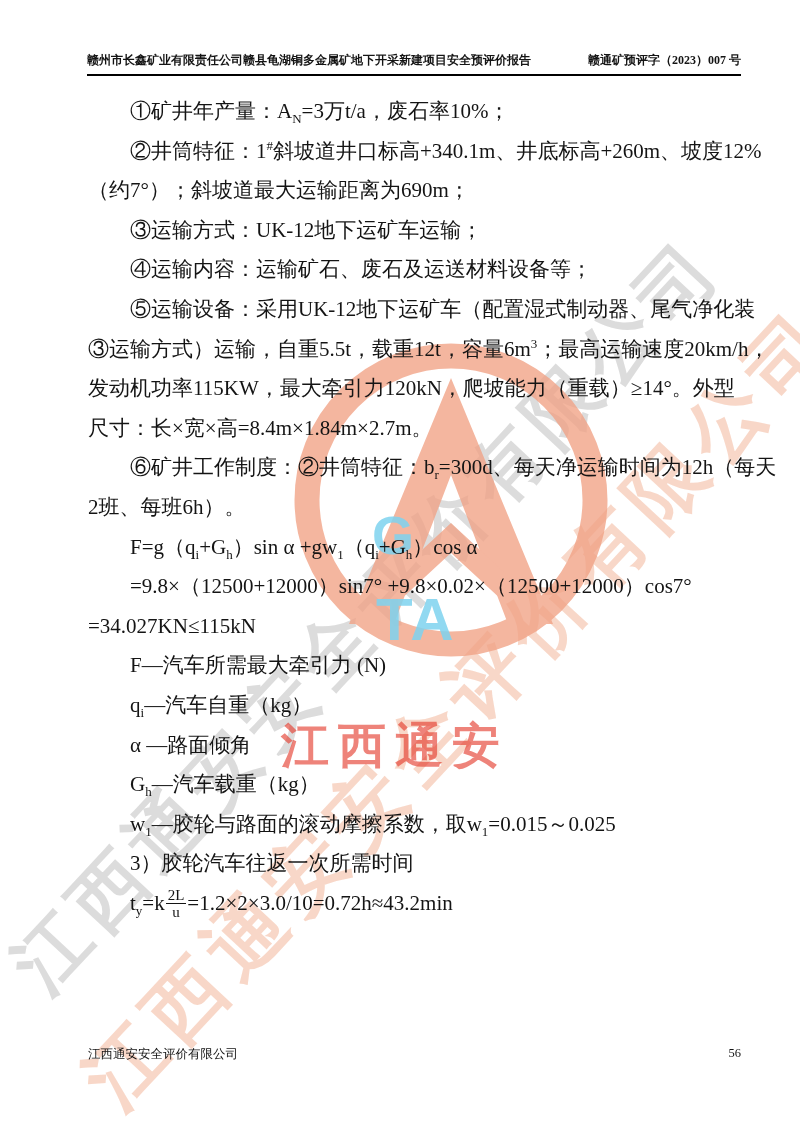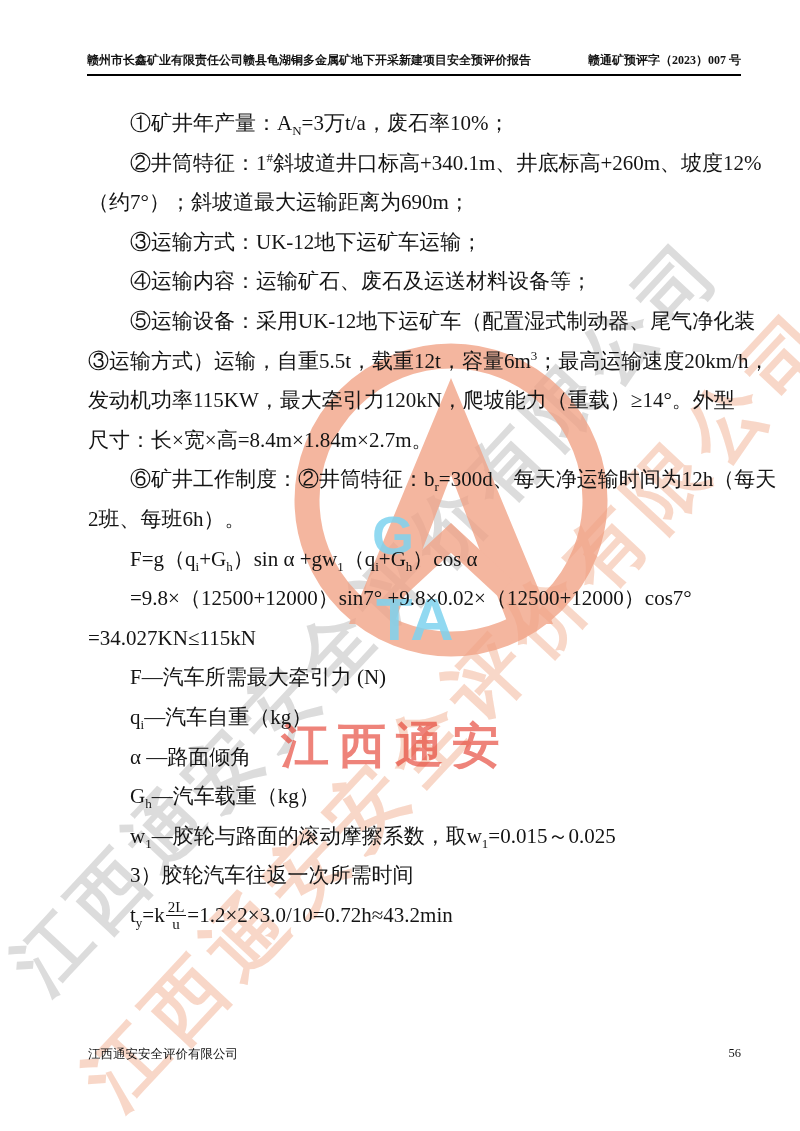--- a/index.html
+++ b/index.html
@@ -30,21 +30,21 @@
     color:rgba(228,55,40,.62);line-height:1.15;white-space:nowrap;
   }
   
   .content{position:relative;z-index:1;}
   .hdr{
     position:absolute;left:87px;top:52px;width:654px;
     display:flex;justify-content:space-between;align-items:center;
     font-size:12px;font-weight:bold;white-space:nowrap;
   }
   .hdr-rule{position:absolute;left:87px;top:74px;width:654px;height:2px;background:#000;}
-  .body-text{position:absolute;left:88px;top:104px;width:660px;font-size:21px;}
+  .body-text{position:absolute;left:88px;top:92px;width:660px;font-size:21px;}
   .line{height:39.6px;line-height:39.6px;white-space:nowrap;}
   .line.indent{padding-left:42px;}
   .line sub{font-size:13px;line-height:0;}
   .line sup{font-size:13px;line-height:0;}
   .frac{
     display:inline-flex;flex-direction:column;vertical-align:middle;
     margin:0 1px;line-height:normal;position:relative;top:-2px;
   }
   .frac .num{display:block;font-size:15px;line-height:16px;text-align:center;border-bottom:1.5px solid #141414;padding:0 2px;}
   .frac .den{display:block;font-size:15px;line-height:16px;text-align:center;}

